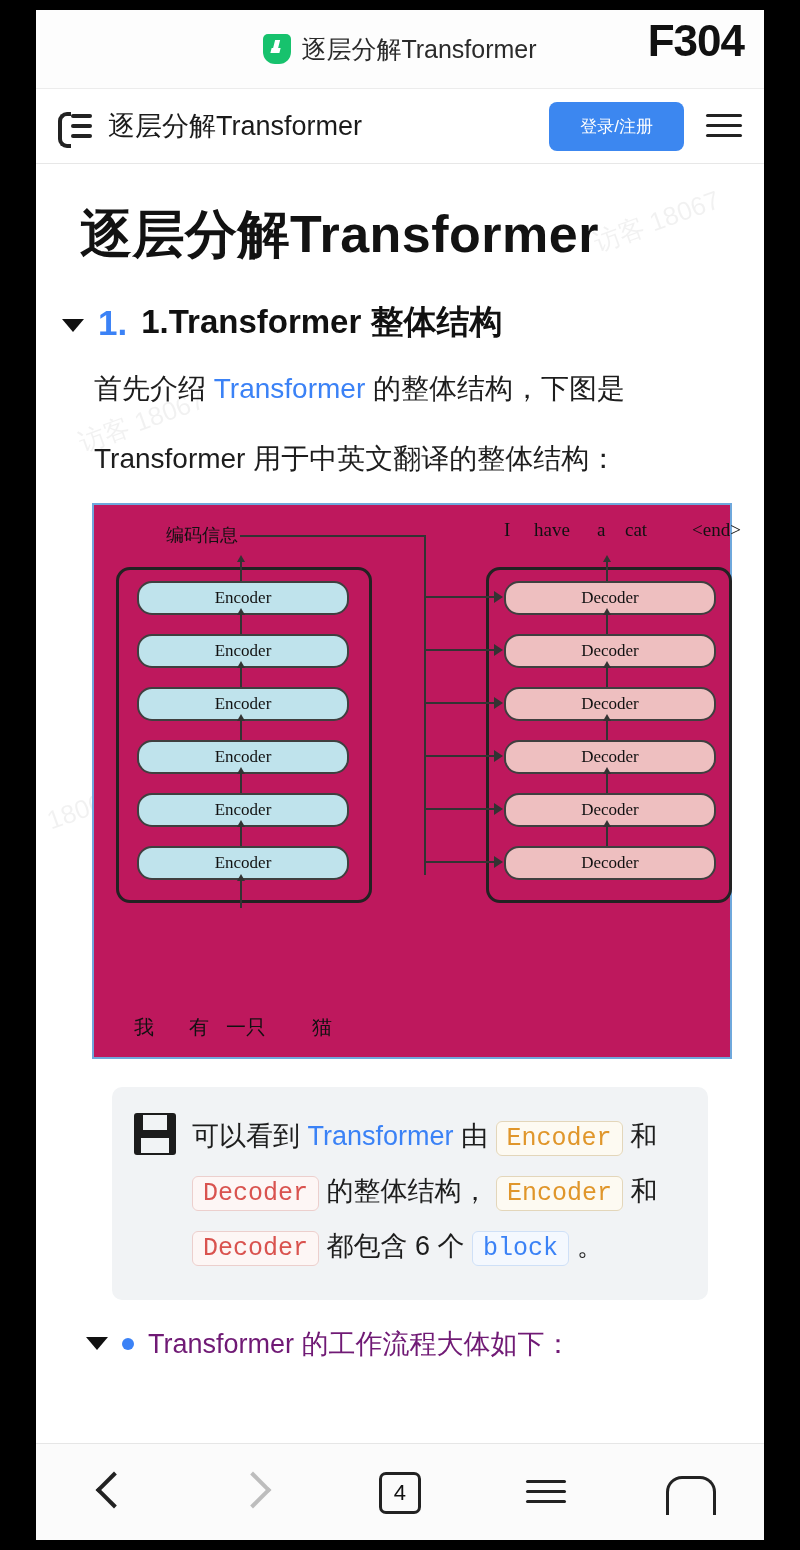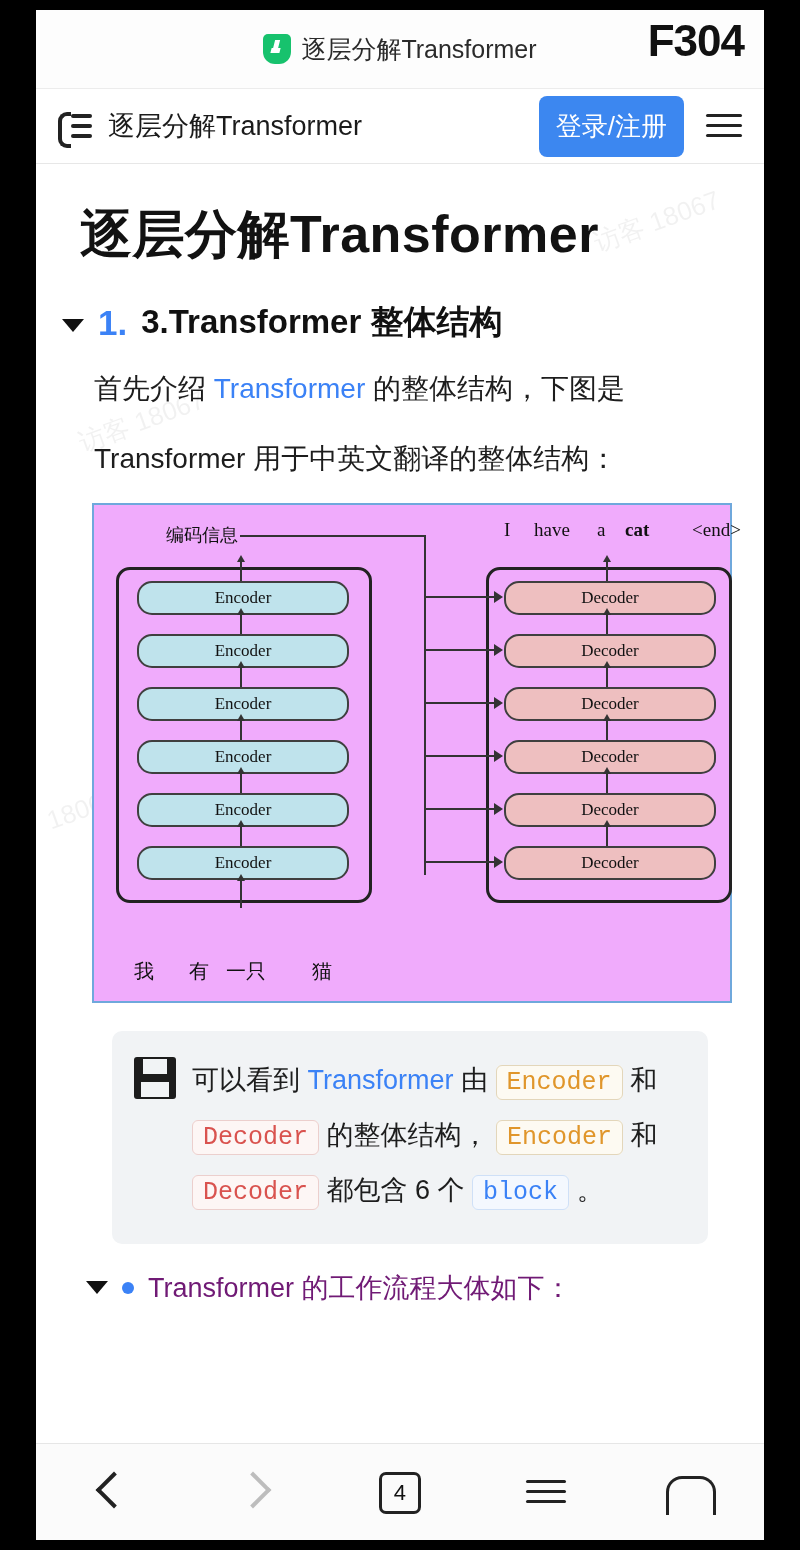--- a/index.html
+++ b/index.html
@@ -118,23 +118,23 @@
   }
   .appbar-title {
     font-size: 27px;
     color: #1b1b1b;
     flex: 1;
     white-space: nowrap;
   }
   .login-btn {
     background: #3c87f0;
     color: #fff;
-    font-size: 26px;
+    font-size: 17px;
     border-radius: 8px;
-    padding: 13px 17px;
+    padding: 13px 31px;
     flex: none;
   }
   .hamburger {
     width: 36px;
     height: 30px;
     position: relative;
     flex: none;
     margin-left: 6px;
   }
   .hamburger span {
@@ -193,24 +193,24 @@
     line-height: 1.85;
     color: #1d1d1d;
     margin: 0 0 18px 32px;
   }
   .lnk { color: #3b82f6; }
 
   
   .figure {
     margin: 10px 0 16px 30px;
     width: 640px;
-    height: 500px;
+    height: 556px;
     border: 2px solid #6fa8dc;
     box-sizing: border-box;
-    background: #f0abfc;
+    background: #be185d;
     position: relative;
   }
   .fig-label {
     position: absolute;
     font-size: 18px;
     color: #111;
     font-family: "Liberation Serif", serif;
   }
   .enc-box, .dec-box {
     position: absolute;
@@ -468,21 +468,21 @@
     <div class="wm" style="left:40px; top:240px;">访客 18067</div>
     <div class="wm" style="left:300px; top:640px;">访客 18067</div>
     <div class="wm" style="left:10px; top:630px;">18067</div>
     <div class="wm" style="left:560px; top:770px;">18067</div>
 
     <div class="doc-title">逐层分解Transformer</div>
 
     <div class="h2-row">
       <div class="caret"></div>
       <div class="h2-num">1.</div>
-      <div class="h2-text">3.Transformer 整体结构</div>
+      <div class="h2-text">1.Transformer 整体结构</div>
     </div>
 
     <p class="para">
       <span>首先介绍</span>
       <span class="lnk">Transformer</span>
       <span>的整体结构，下图是</span>
     </p>
     <p class="para">Transformer 用于中英文翻译的整体结构：</p>
 
     <div class="figure">
@@ -533,21 +533,21 @@
       <div class="bus-arrow" style="left:400px; top:86px;"></div>
       <div class="bus-arrow" style="left:400px; top:139px;"></div>
       <div class="bus-arrow" style="left:400px; top:192px;"></div>
       <div class="bus-arrow" style="left:400px; top:245px;"></div>
       <div class="bus-arrow" style="left:400px; top:298px;"></div>
       <div class="bus-arrow" style="left:400px; top:351px;"></div>
 
       <div class="en-word" style="left:410px;">I</div>
       <div class="en-word" style="left:440px;">have</div>
       <div class="en-word" style="left:503px;">a</div>
-      <div class="en-word" style="left:531px;font-weight:bold;">cat</div>
+      <div class="en-word" style="left:531px;">cat</div>
       <div class="en-word" style="left:598px;">&lt;end&gt;</div>
 
       <div class="cn-word" style="left:40px;">我</div>
       <div class="cn-word" style="left:95px;">有</div>
       <div class="cn-word" style="left:132px;">一只</div>
       <div class="cn-word" style="left:218px;">猫</div>
     </div>
 
 
     <div class="note">

